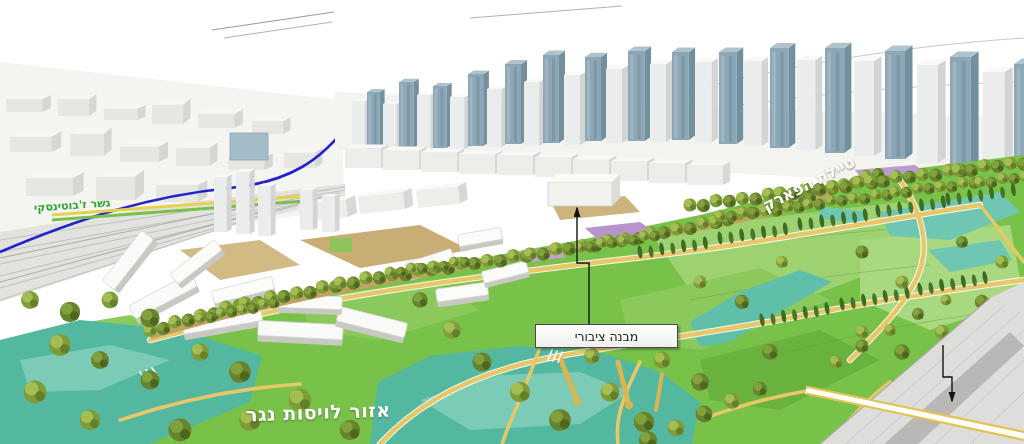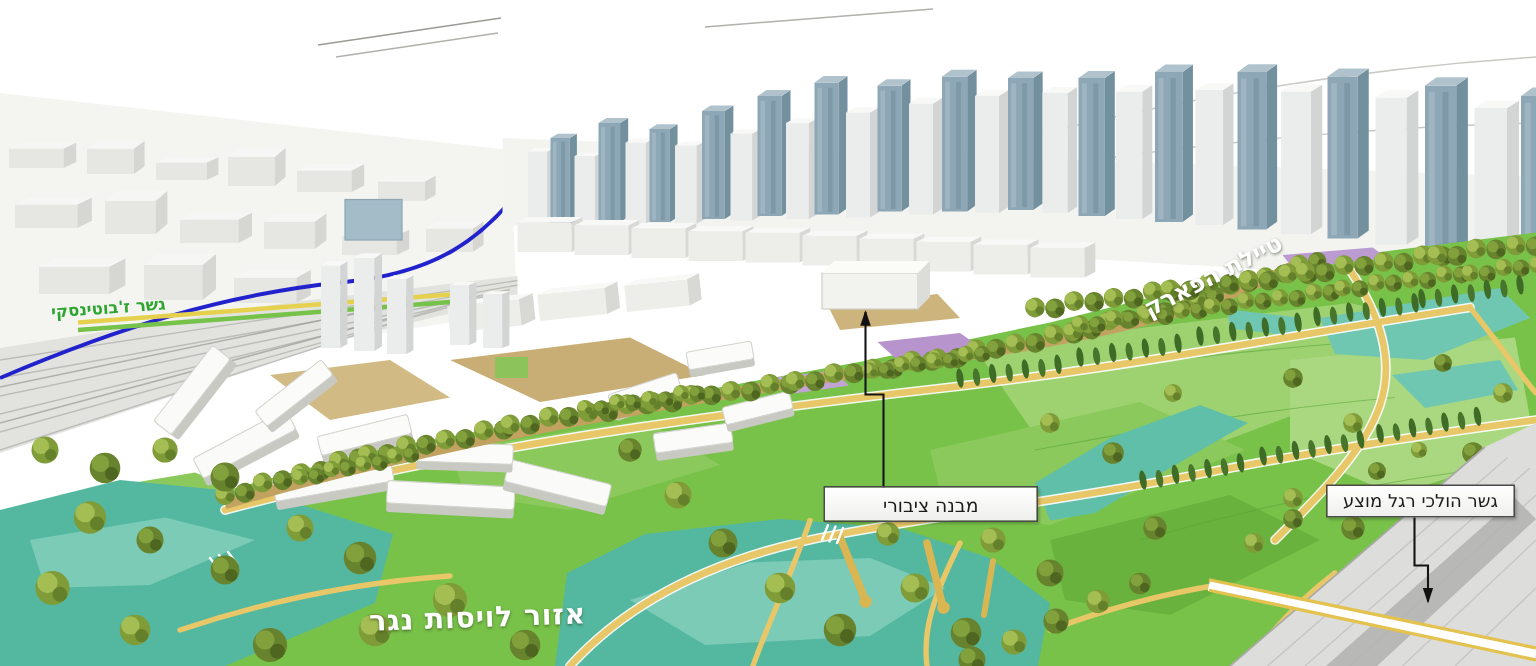--- a/index.html
+++ b/index.html
@@ -428,22 +428,21 @@
     <use href="#trd" transform="translate(918,314) scale(1.0)"></use>
         <use href="#tr" transform="translate(946,300) scale(0.9)"></use>
   </g>
 
   <g stroke="#141414" stroke-width="1.4" fill="none">
     <path d="M589,326 L589,263 L577,263 L577,208" marker-end="url(#ah)"></path>
     <path d="M943,345 L943,377 L952,377 L952,401" marker-end="url(#ah)"></path>
   </g>
 </svg>
 
-<div class="anno-box" id="public-building-label" style="left:549px;top:324px;width:141px;height:22px;">מבנה ציבורי</div>
-
-<div class="anno-box" id="pedestrian-bridge-label" style="left:884px;top:323px;width:124px;height:20px;font-size:12px;">גשר הולכי רגל מוצע</div>
+<div class="anno-box" id="public-building-label" style="left:535px;top:324px;width:141px;height:22px;">מבנה ציבורי</div>
+
 
 <div class="park-text" id="runoff-text" style="left:246px;top:401px;">אזור לויסות נגר</div>
 
 <div class="park-text" id="promenade-text" style="left:768px;top:196px;">טיילת הפארק</div>
 
 <div id="jabotinsky-text" style="left:34px;top:199px;">גשר ז'בוטינסקי</div>
 </div>
 
 </body></html>

